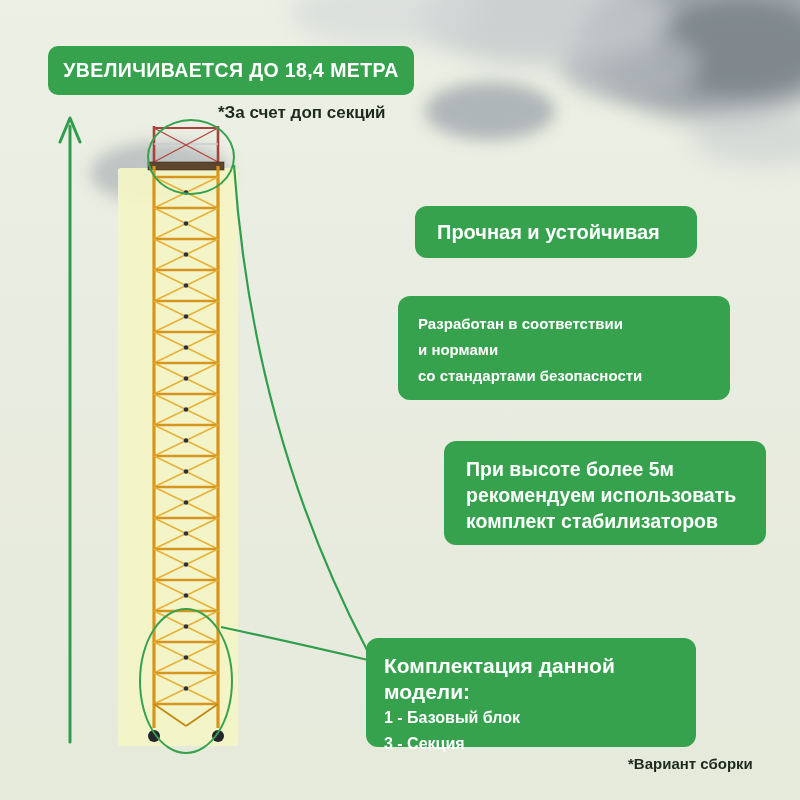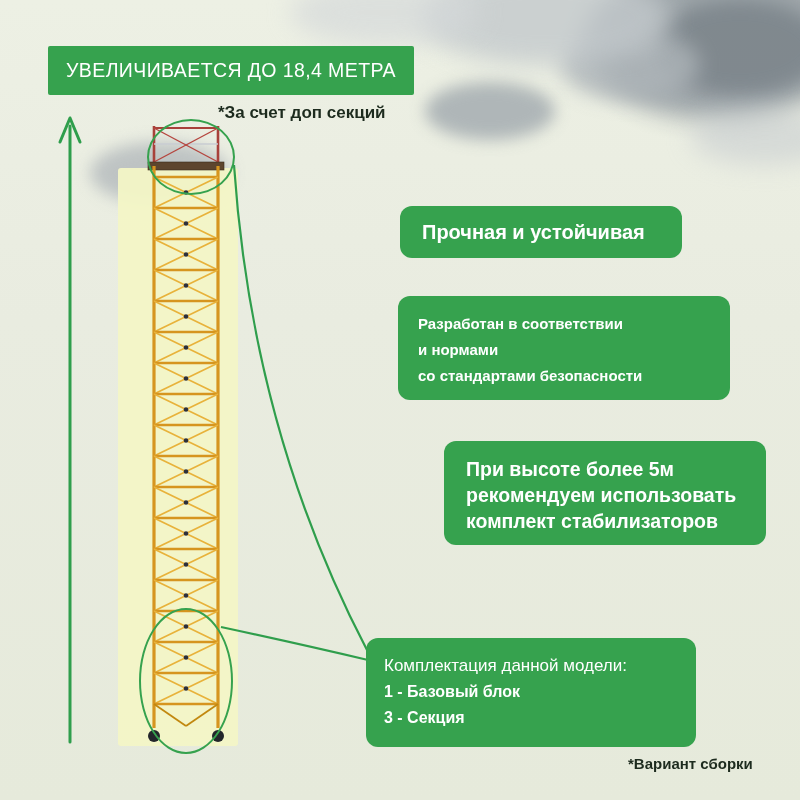--- a/index.html
+++ b/index.html
@@ -32,42 +32,42 @@
   
   .arrow{position:absolute;left:54px;top:112px;}
   .tower{position:absolute;left:146px;top:122px;}
   .ellipse{position:absolute;border:2.5px solid var(--accent-green);border-radius:50%;background:transparent;}
   .ellipse.top{left:147px;top:119px;width:88px;height:76px;}
   .ellipse.bottom{left:139px;top:608px;width:94px;height:146px;}
   .connectors{position:absolute;left:0;top:0;pointer-events:none;}
   
   .badge{
     position:absolute;left:48px;top:46px;width:366px;height:49px;
-    background:var(--accent-green);border-radius:2px;
+    background:var(--accent-green);border-radius:10px;
     display:flex;align-items:center;justify-content:center;
-    color:#fff;font-size:19.5px;font-weight:400;letter-spacing:.4px;white-space:nowrap;
+    color:#fff;font-size:19.5px;font-weight:700;letter-spacing:.4px;white-space:nowrap;
   }
   .note-top{
     position:absolute;left:218px;top:103px;
     color:var(--text-dark);font-size:17px;font-weight:700;
   }
   .note-bottom{
     position:absolute;left:628px;top:755px;
     color:var(--text-dark);font-size:15px;font-weight:700;
   }
   
   .callout{
     position:absolute;background:var(--accent-green);border-radius:12px;
     color:#fff;font-weight:700;
   }
-  .box1{left:400px;top:206px;width:282px;height:52px;display:flex;align-items:center;padding-left:22px;font-size:20px;}
+  .box1{left:415px;top:206px;width:282px;height:52px;display:flex;align-items:center;padding-left:22px;font-size:20px;}
   .box2{left:398px;top:296px;width:332px;height:104px;padding:15px 20px;font-size:15px;line-height:26px;border-radius:12px;}
   .box3{left:405px;top:441px;width:322px;height:104px;padding:15px 22px;font-size:19.5px;line-height:26px;margin-left:39px;}
   .box4{left:366px;top:638px;width:330px;height:109px;padding:15px 18px;font-size:16px;line-height:26px;}
-  .box4 .kit-title{font-size:17px;font-weight:400;}
+  .box4 .kit-title{font-size:21px;font-weight:700;}
   .box4 .kit-item{font-weight:600;}
 </style>
 </head>
 <body>
 
 <div class="page">
 
   <div>
     <div class="cloud c1"></div>
     <div class="cloud c1b"></div>

